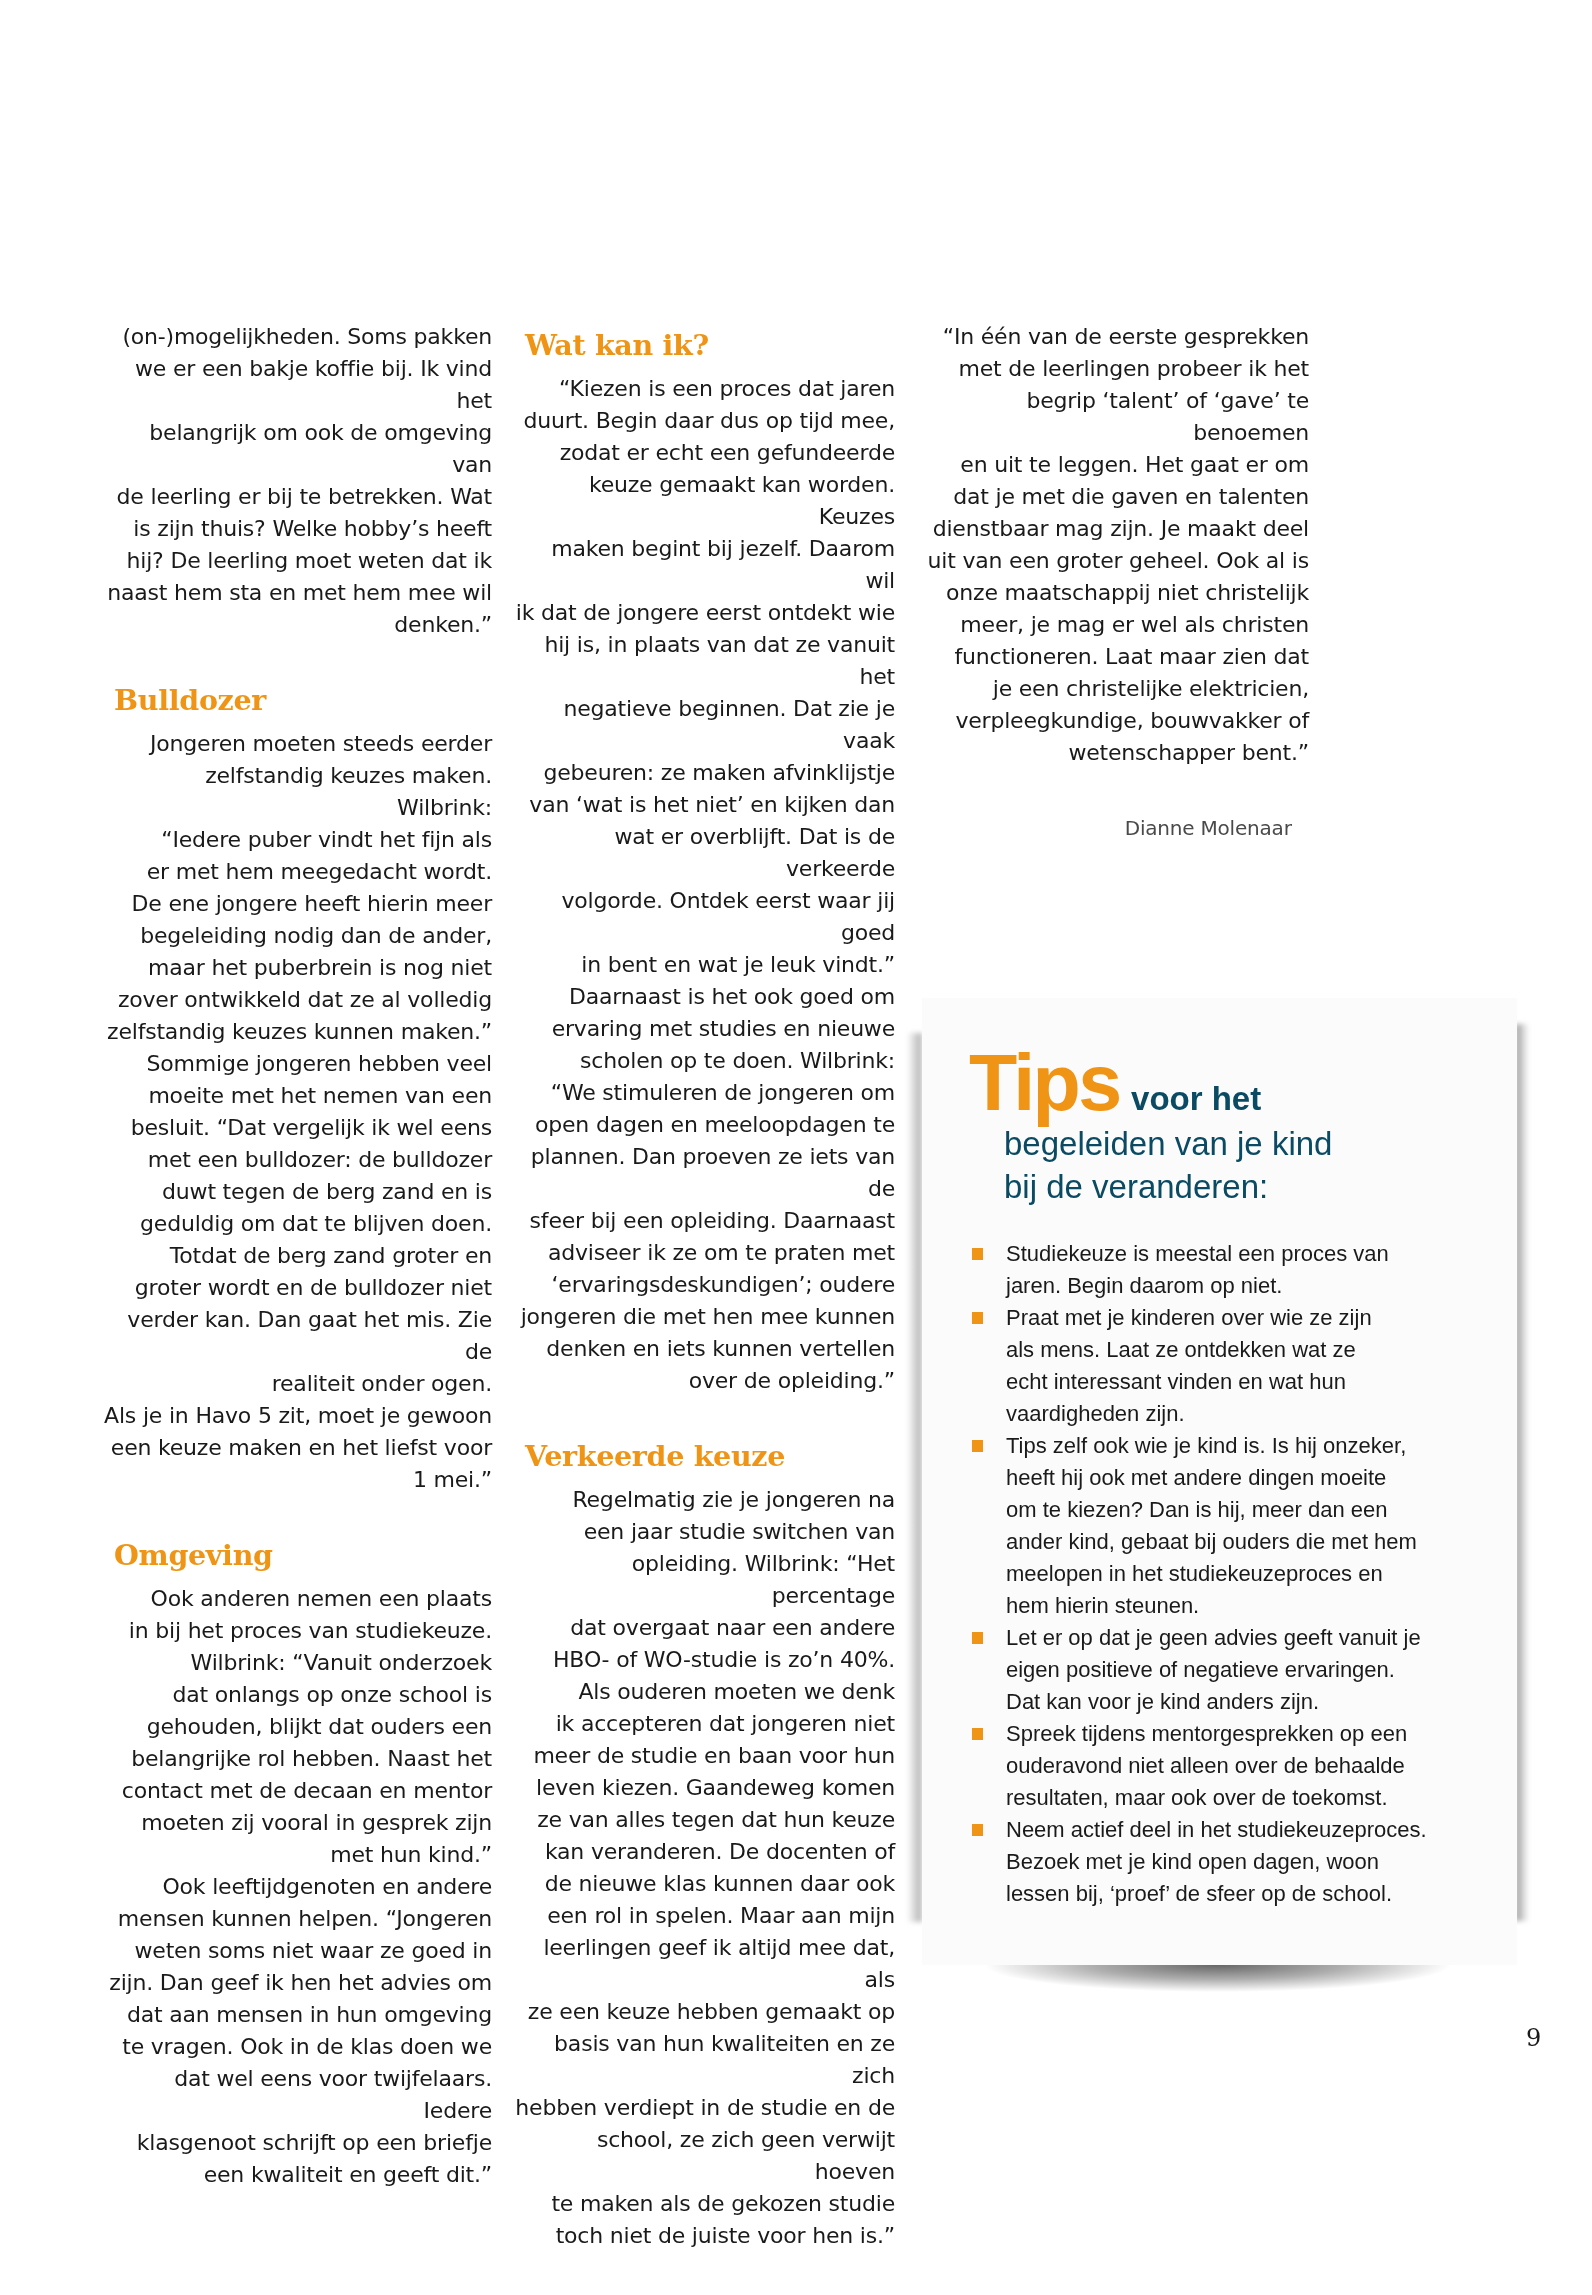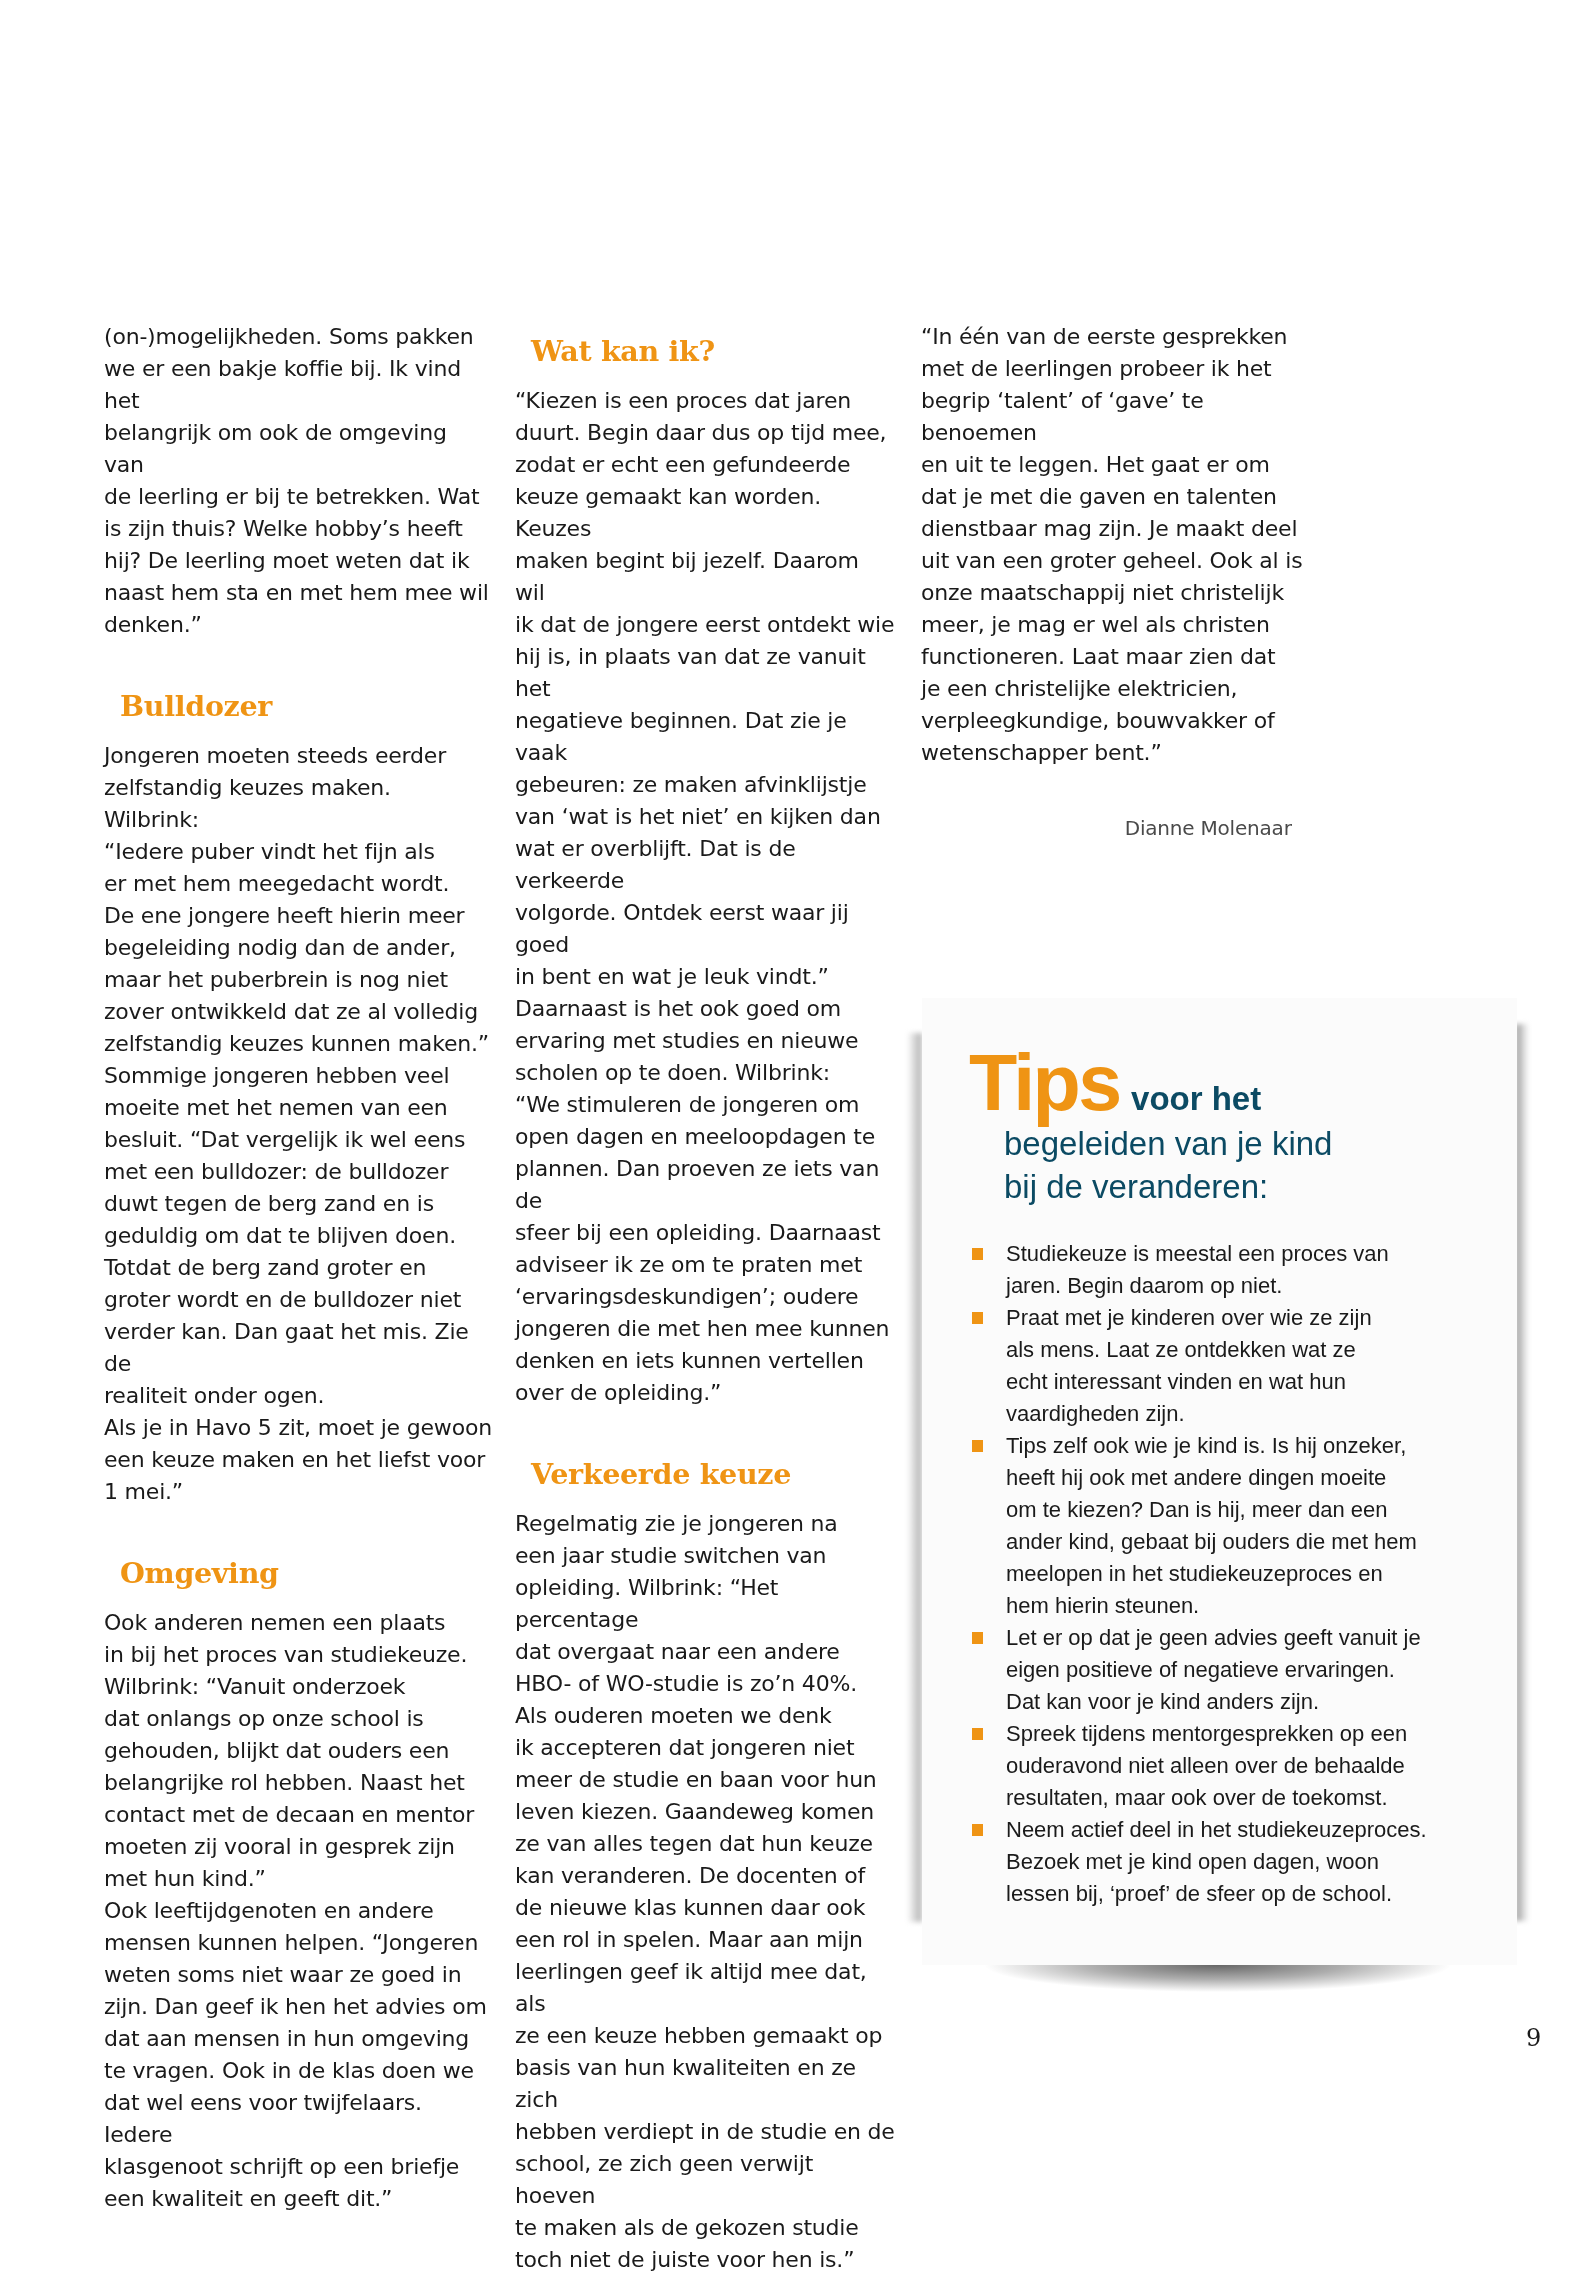--- a/index.html
+++ b/index.html
@@ -2,23 +2,23 @@
 <html style="font-size:14px"><head>
 <meta charset="utf-8">
 <style>
   html, body { margin: 0; padding: 0; background: #ffffff; }
   body { width: 1592px; height: 2295px; position: relative; overflow: hidden;
          font-family: "DejaVu Sans", "Liberation Sans", sans-serif; color: #1a1a1a; }
   .col { position: absolute; top: 321px; font-size: 22px; line-height: 32px; letter-spacing: -0.2px; }
   .col1 { left: 104px; width: 388px; }
   .col2 { left: 515px; width: 380px; top: 318px; }
   .col3 { left: 921px; width: 388px; }
-  .col p { margin: 0; white-space: pre-line; }
+  .col p { margin: 0; white-space: pre-line; text-align: right; }
   .heading { font-family: "DejaVu Serif", "Liberation Serif", serif; font-weight: bold;
-             color: #ef9414; font-size: 28.5px; line-height: 35px; margin: 16px; letter-spacing: -0.3px; }
+             color: #ef9414; font-size: 28.5px; line-height: 35px; margin: 10px; letter-spacing: -0.3px; }
   .gap { height: 32px; }
   .byline { text-align: right; font-size: 20px; color: #4a4a4a; margin-top: 43px; padding-right: 17.3px; }
 
   .tips-wrap { position: absolute; left: 922px; top: 998px; width: 595px; height: 967px; }
   .tips-shadow-right { position: absolute; right: -12px; top: 26px; width: 14px; height: 897px;
                        background: linear-gradient(to right, #9a9a9a, rgba(255,255,255,0)); filter: blur(2.6px); }
   .tips-shadow-left { position: absolute; left: -15.5px; top: 35px; width: 15.5px; height: 889px;
                       background: linear-gradient(to left, #b0b0b0, rgba(255,255,255,0)); filter: blur(2.6px); }
   .tips-shadow-bottom { position: absolute; left: 13px; bottom: -36px; width: 565px; height: 36px;
                         background: radial-gradient(ellipse 55% 100% at 50% 0%, #666 0%, rgba(120,120,120,0.6) 40%, rgba(255,255,255,0) 75%); }

